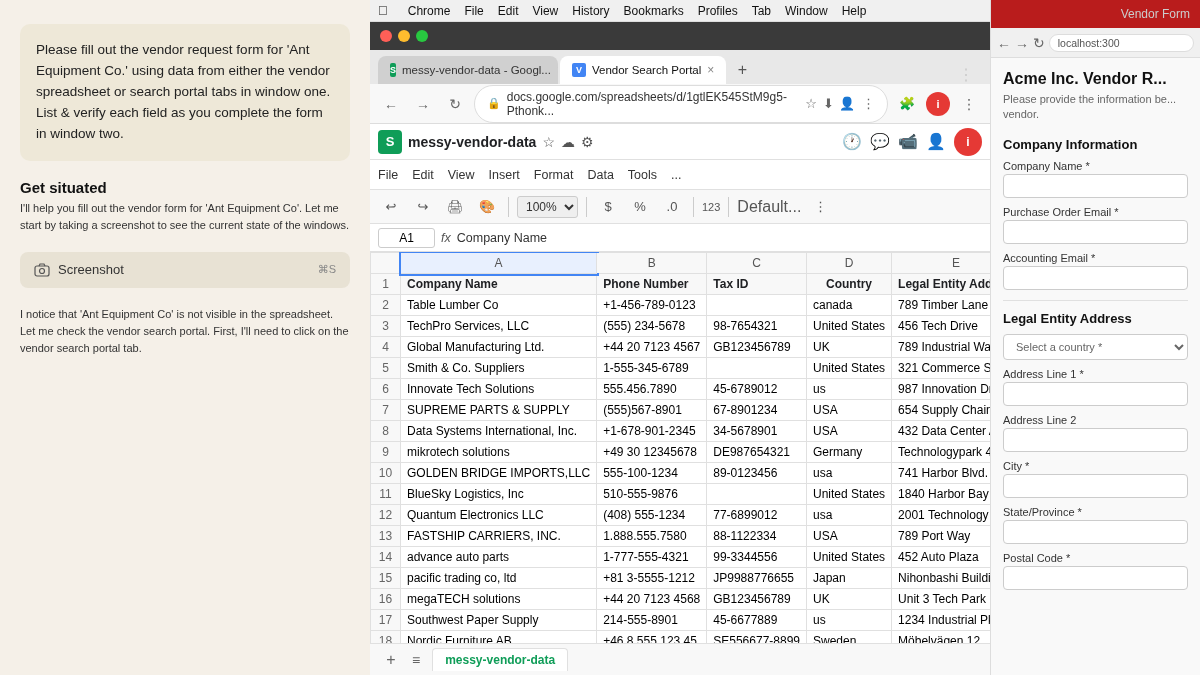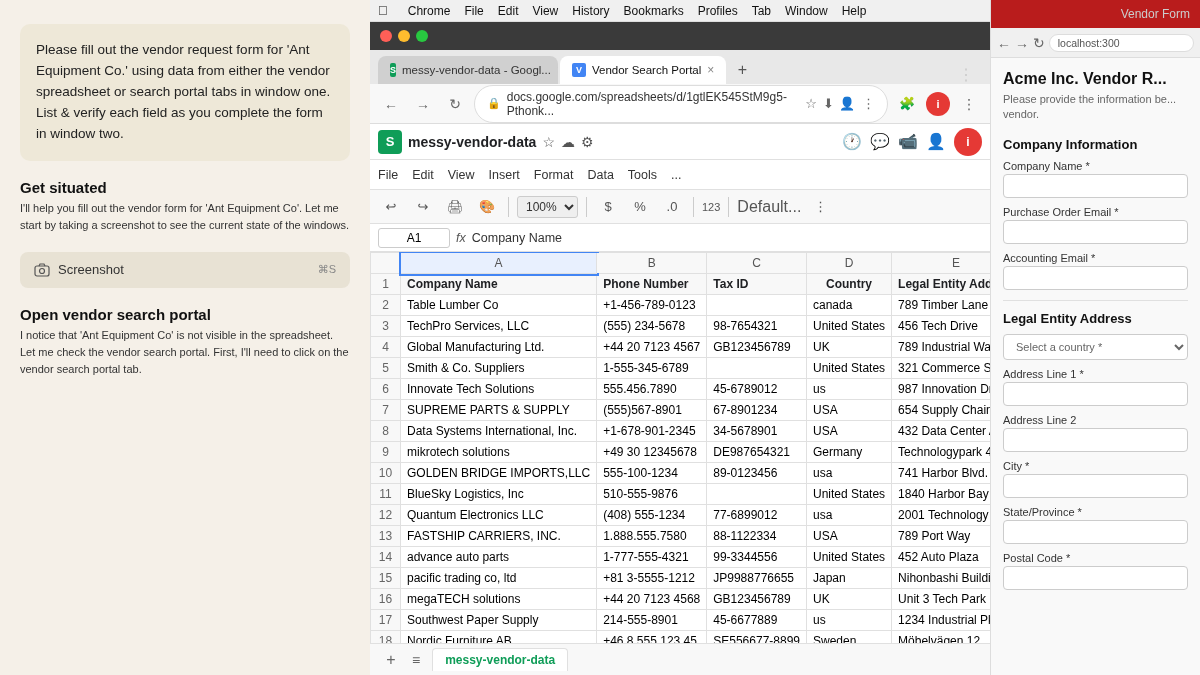--- a/index.html
+++ b/index.html
@@ -267,21 +267,21 @@
       border-bottom: 1px solid #e0e0e0;
       padding: 0 8px;
       display: flex;
       align-items: center;
       height: 28px;
       gap: 6px;
       font-size: 12px;
       flex-shrink: 0;
     }
     .cell-ref {
-      width: 72px;
+      width: 57px;
       border: 1px solid #ccc;
       border-radius: 3px;
       padding: 2px 6px;
       font-size: 12px;
       text-align: center;
     }
     .cell-formula {
       flex: 1;
       display: flex; align-items: center; gap: 6px;
       font-size: 12.5px; color: #333;
@@ -487,21 +487,20 @@
           <circle cx="8" cy="9" r="2.5" stroke="#555" stroke-width="1.2" fill="none"></circle>
           <path d="M5 4l1-2h4l1 2" stroke="#555" stroke-width="1.2" fill="none"></path>
         </svg>
       </span>
       <span>Screenshot</span>
     </span>
     <span style="font-size:11px;color:#888;">⌘S</span>
   </button>
 
   <div>
-    <div class="section-title">Open vendor search portal</div>
     <div class="section-body">I notice that 'Ant Equipment Co' is not visible in the spreadsheet. Let me check the vendor search portal. First, I'll need to click on the vendor search portal tab.</div>
   </div>
 </div>
 
 <div class="browser-window">
 
   <div class="mac-menu-bar">
     <span class="apple-logo"></span>
     <span>Chrome</span>
     <span>File</span>

